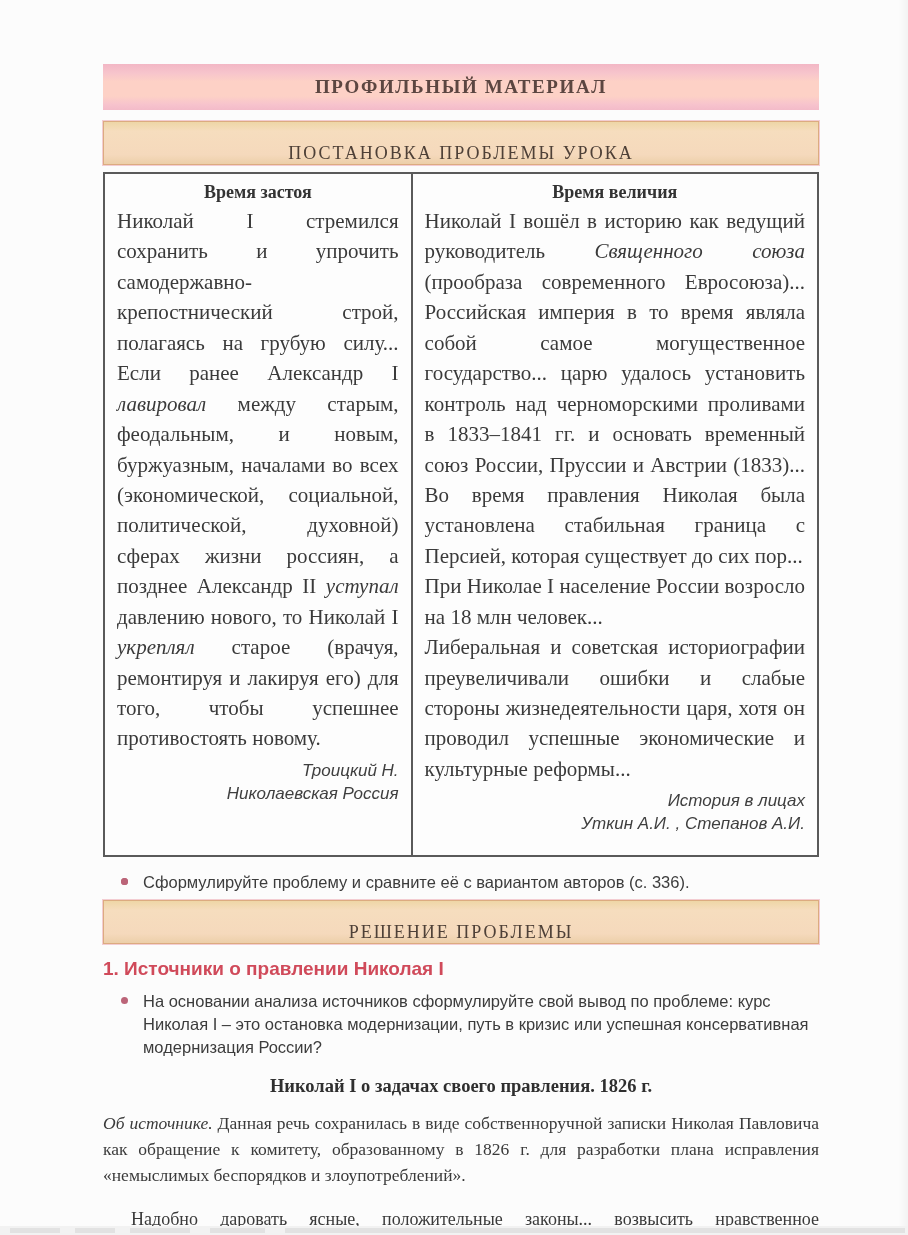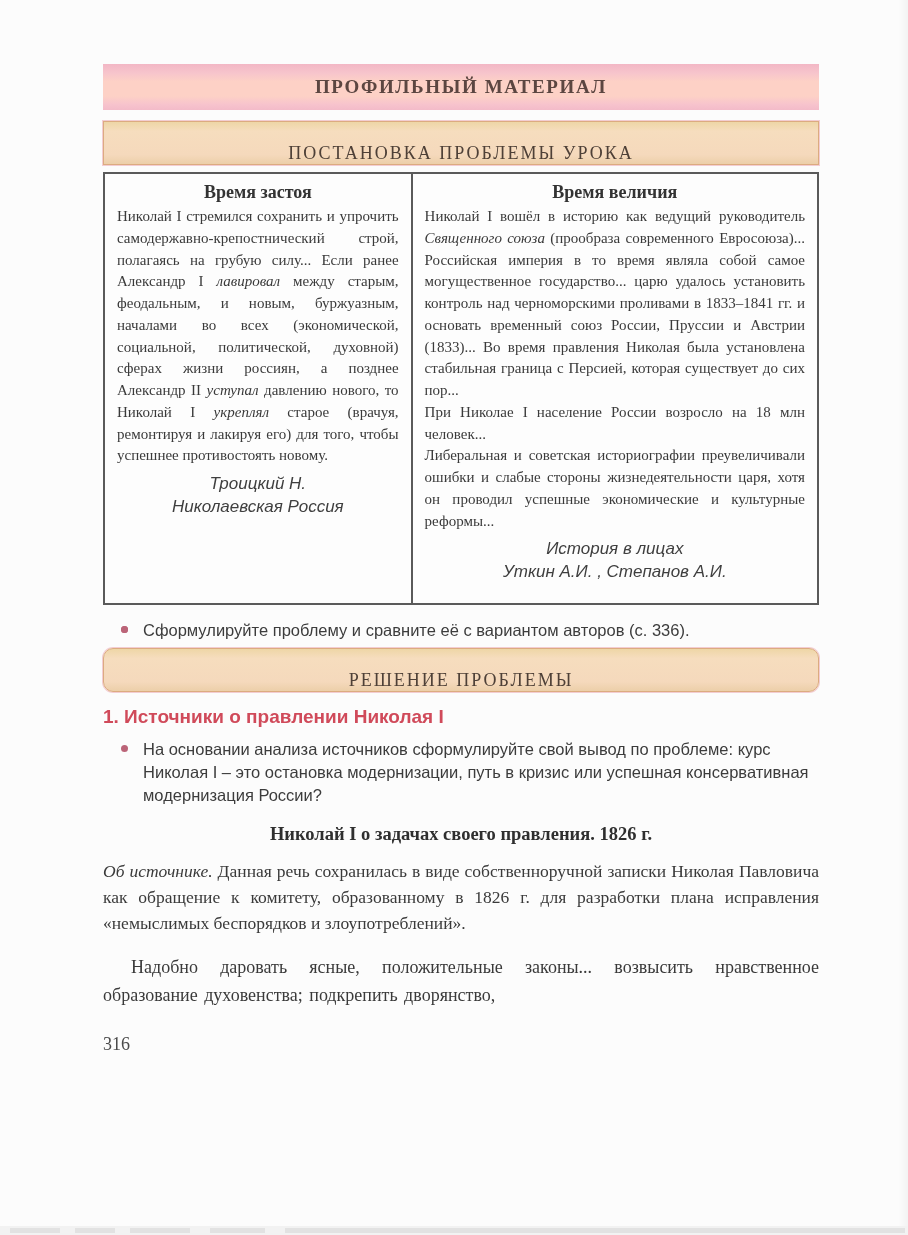--- a/index.html
+++ b/index.html
@@ -56,27 +56,27 @@
     background: #fdfdfd;
   }
   .cmp-col { box-sizing: border-box; padding: 6px 12px 19px 12px; }
   .cmp-col.left  { width: 43.2%; border-right: 2px solid #5a5a5a; }
   .cmp-col.right { width: 56.8%; }
   .cmp-title {
     text-align: center; font-weight: bold; font-size: 18px; color: #333;
     margin: 2px 0 3px 0;
   }
   .cmp-text {
-    font-size: 15px; line-height: 1.45; text-align: justify; color: #3a3a3a;
+    font-size: 21px; line-height: 1.45; text-align: justify; color: #3a3a3a;
   }
   .cmp-text p { margin: 0; }
   .cmp-text .it { font-style: italic; }
   .attribution {
     margin-top: 6px;
-    text-align: center;
+    text-align: right;
     font-family: "Liberation Sans", sans-serif;
     font-style: italic;
     font-size: 17px; line-height: 1.35; color: #3f3f3f;
   }
 
   
   .task-bullets { margin: 14px 0 0 14px; }
   .bullet-item {
     position: relative;
     padding-left: 26px;
@@ -84,21 +84,21 @@
     font-size: 16.5px; line-height: 1.4; color: #3c3c3c;
     margin-bottom: 6px;
   }
   .bullet-item .dot {
     position: absolute; left: 4px; top: 7px;
     width: 7px; height: 7px; border-radius: 50%;
     background: #bb6478;
   }
 
   
-  .banner-peach.solution { margin-top: 4px; border-radius: 10px; }
+  .banner-peach.solution { margin-top: 4px; }
   .section-heading {
     margin-top: 14px;
     font-family: "Liberation Sans", sans-serif;
     font-weight: bold; font-size: 19px; color: #d04a5a;
   }
   .section-bullets { margin: 10px 0 0 14px; }
 
   
   .doc-title {
     margin-top: 16px;

